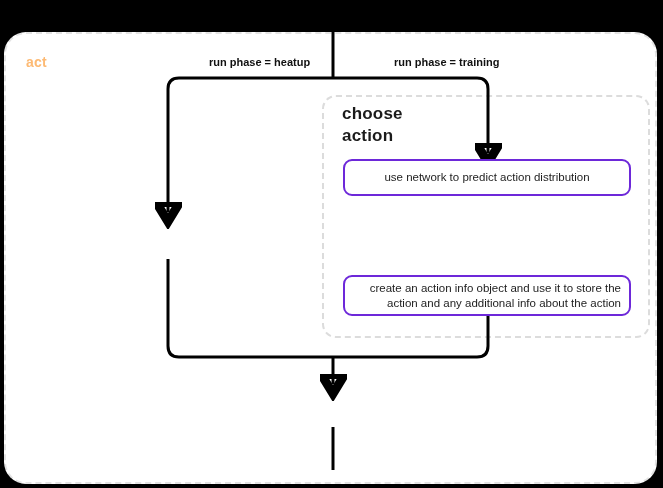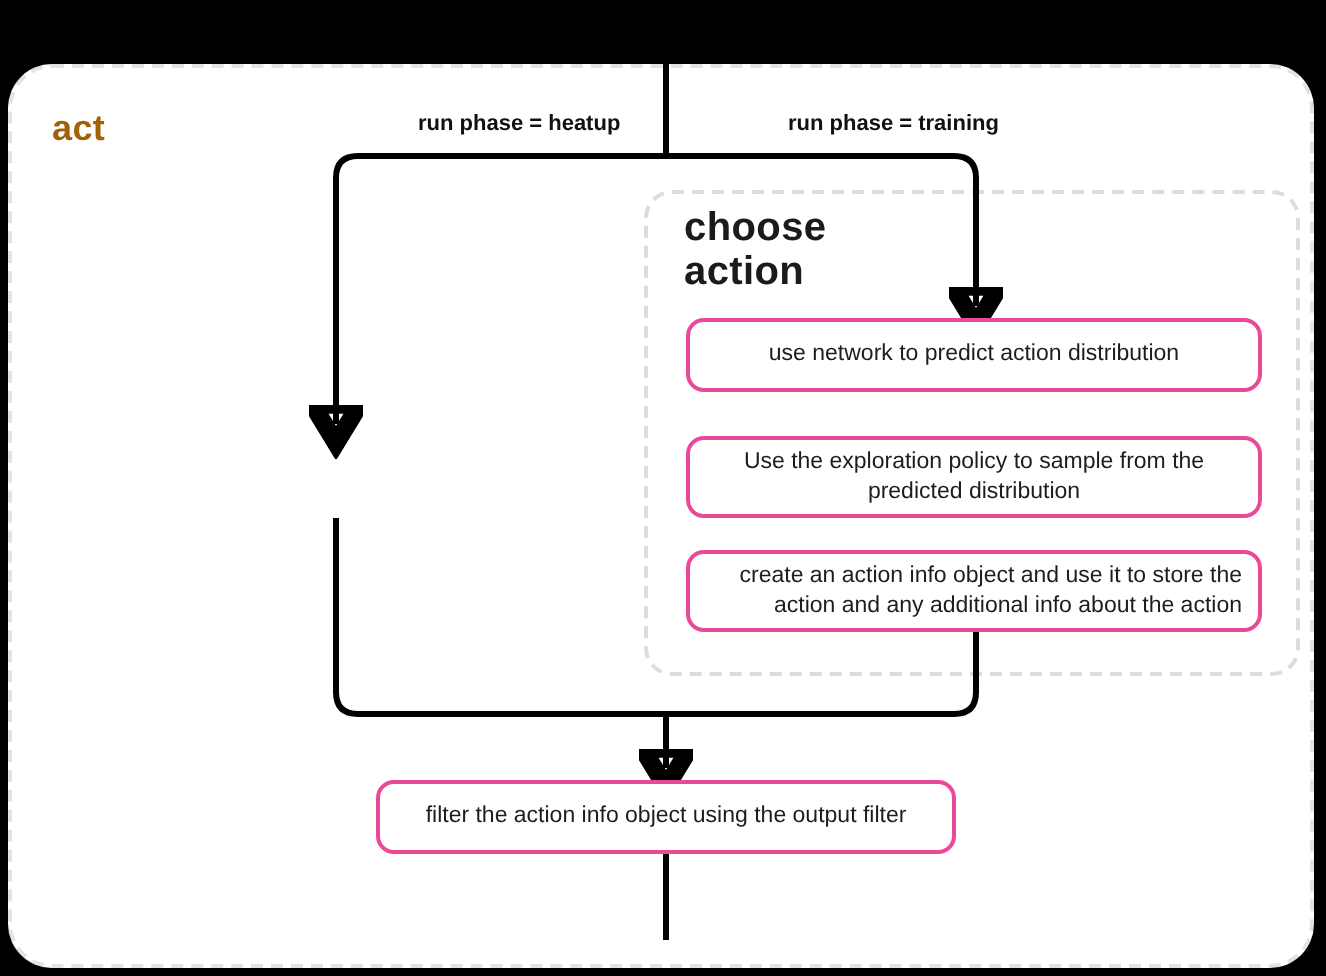--- a/index.html
+++ b/index.html
@@ -45,31 +45,31 @@
     border: 2px dashed #dcdcdc;
     border-radius: 14px;
     box-sizing: border-box;
   }
 
   
   .swimlane-title {
     position: absolute;
     left: 26px;
     top: 54px;
-    font-size: 18px;
+    font-size: 14px;
     font-weight: bold;
-    color: #a16207;
+    color: #fdba74;
     letter-spacing: 0.2px;
   }
   .group-title {
     position: absolute;
     left: 342px;
     top: 103px;
     width: 100px;
-    font-size: 20px;
+    font-size: 17px;
     font-weight: bold;
     color: #1b1b1b;
     line-height: 22px;
     letter-spacing: 0.2px;
   }
 
   
   .edge-label {
     position: absolute;
     font-size: 11px;
@@ -78,21 +78,21 @@
     white-space: nowrap;
     padding-left: 16px;
   }
   .edge-label.heatup   { left: 193px; top: 56px; }
   .edge-label.training { left: 356px; top: 56px; margin-left: 22px; }
 
   
   .node {
     position: absolute;
     background: #ffffff;
-    border: 2px solid #ec4899;
+    border: 2px solid #6d28d9;
     border-radius: 9px;
     box-sizing: border-box;
     display: flex;
     align-items: center;
     justify-content: center;
     text-align: center;
     font-size: 11.5px;
     color: #1d1d1d;
     line-height: 15px;
     padding: 3px 8px;
@@ -182,19 +182,17 @@
     <path d="M488,316 L488,346 Q488,357 477,357 L333,357"></path>
 
     <path d="M333,357 L333,384" marker-end="url(#arrowhead)"></path>
 
     <path d="M333,427 L333,470"></path>
   </svg>
 
 
   <div class="node predict-distribution">use network to predict action distribution</div>
 
-  <div class="node exploration-policy">Use the exploration policy to sample from the predicted distribution</div>
 
   <div class="node create-action-info">create an action info object and use it to store the action and any additional info about the action</div>
 
-  <div class="node output-filter">filter the action info object using the output filter</div>
 
 </div>
 
 </body></html>

